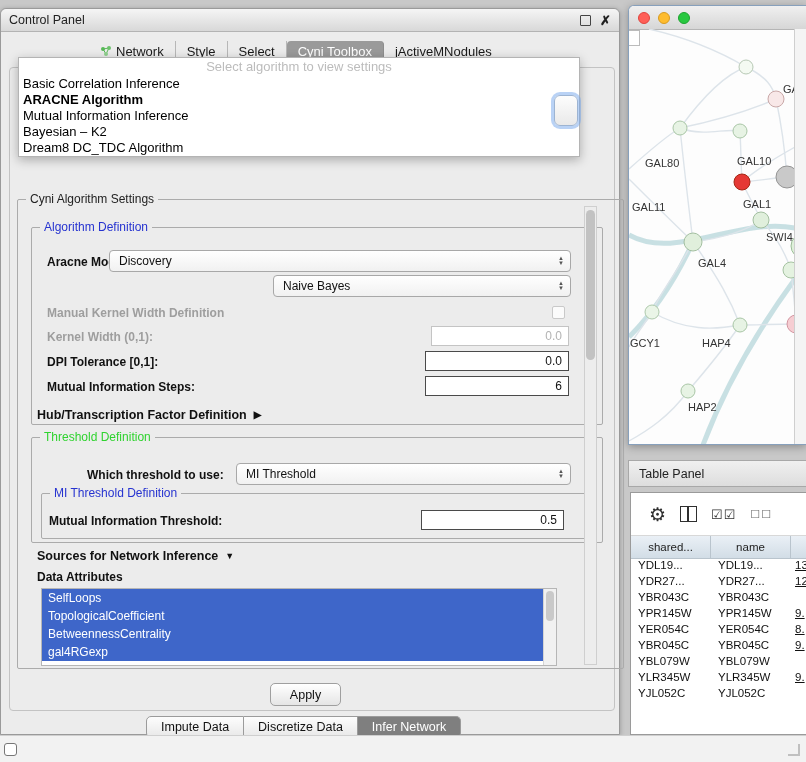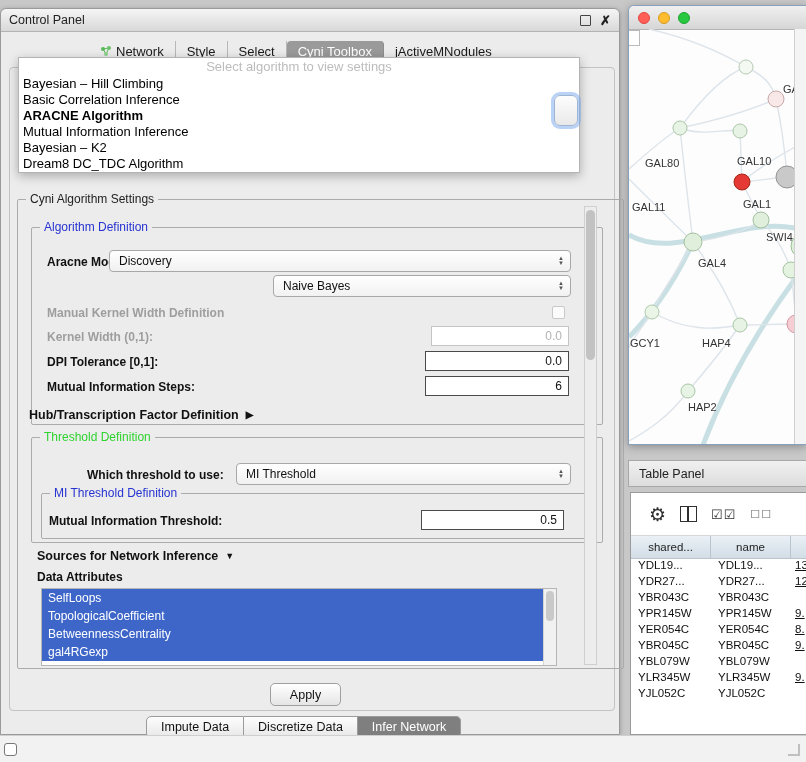--- a/index.html
+++ b/index.html
@@ -224,21 +224,21 @@
     <span class="label" style="left:46px;top:346px;">DPI Tolerance [0,1]:</span>
     <div class="field" style="left:424px;top:342px;width:144px;">
       <span>0.0</span>
     </div>
 
     <span class="label" style="left:46px;top:371px;">Mutual Information Steps:</span>
     <div class="field" style="left:424px;top:367px;width:144px;">
       <span>6</span>
     </div>
 
-    <div class="section-head" style="left:28px;top:399px;">
+    <div class="section-head" style="left:36px;top:399px;">
       <span>Hub/Transcription Factor Definition</span>
       <span class="tri">▶</span>
     </div>
 
     <div class="group" style="left:30px;top:428px;width:546px;height:104px;">
       <span class="group-title green">Threshold Definition</span>
     </div>
 
     <span class="label" style="left:86px;top:459px;">Which threshold to use:</span>
     <div class="combo" style="left:235px;top:454px;width:335px;">
@@ -284,21 +284,20 @@
     <div id="bottom-tabs">
       <div class="btab">Impute Data</div>
       <div class="btab">Discretize Data</div>
       <div class="btab selected">Infer Network</div>
     </div>
   </div>
 
   <div id="algo-popup">
     <div class="popup-hint">Select algorithm to view settings</div>
     <div id="popup-items">
-        <div class="popup-item">Bayesian – Hill Climbing</div>
         <div class="popup-item">Basic Correlation Inference</div>
         <div class="popup-item hl">ARACNE Algorithm</div>
         <div class="popup-item">Mutual Information Inference</div>
         <div class="popup-item">Bayesian – K2</div>
         <div class="popup-item">Dream8 DC_TDC Algorithm</div>
       </div>
   </div>
   <div id="combo-fragment"></div>
 
   <div id="net-window">

